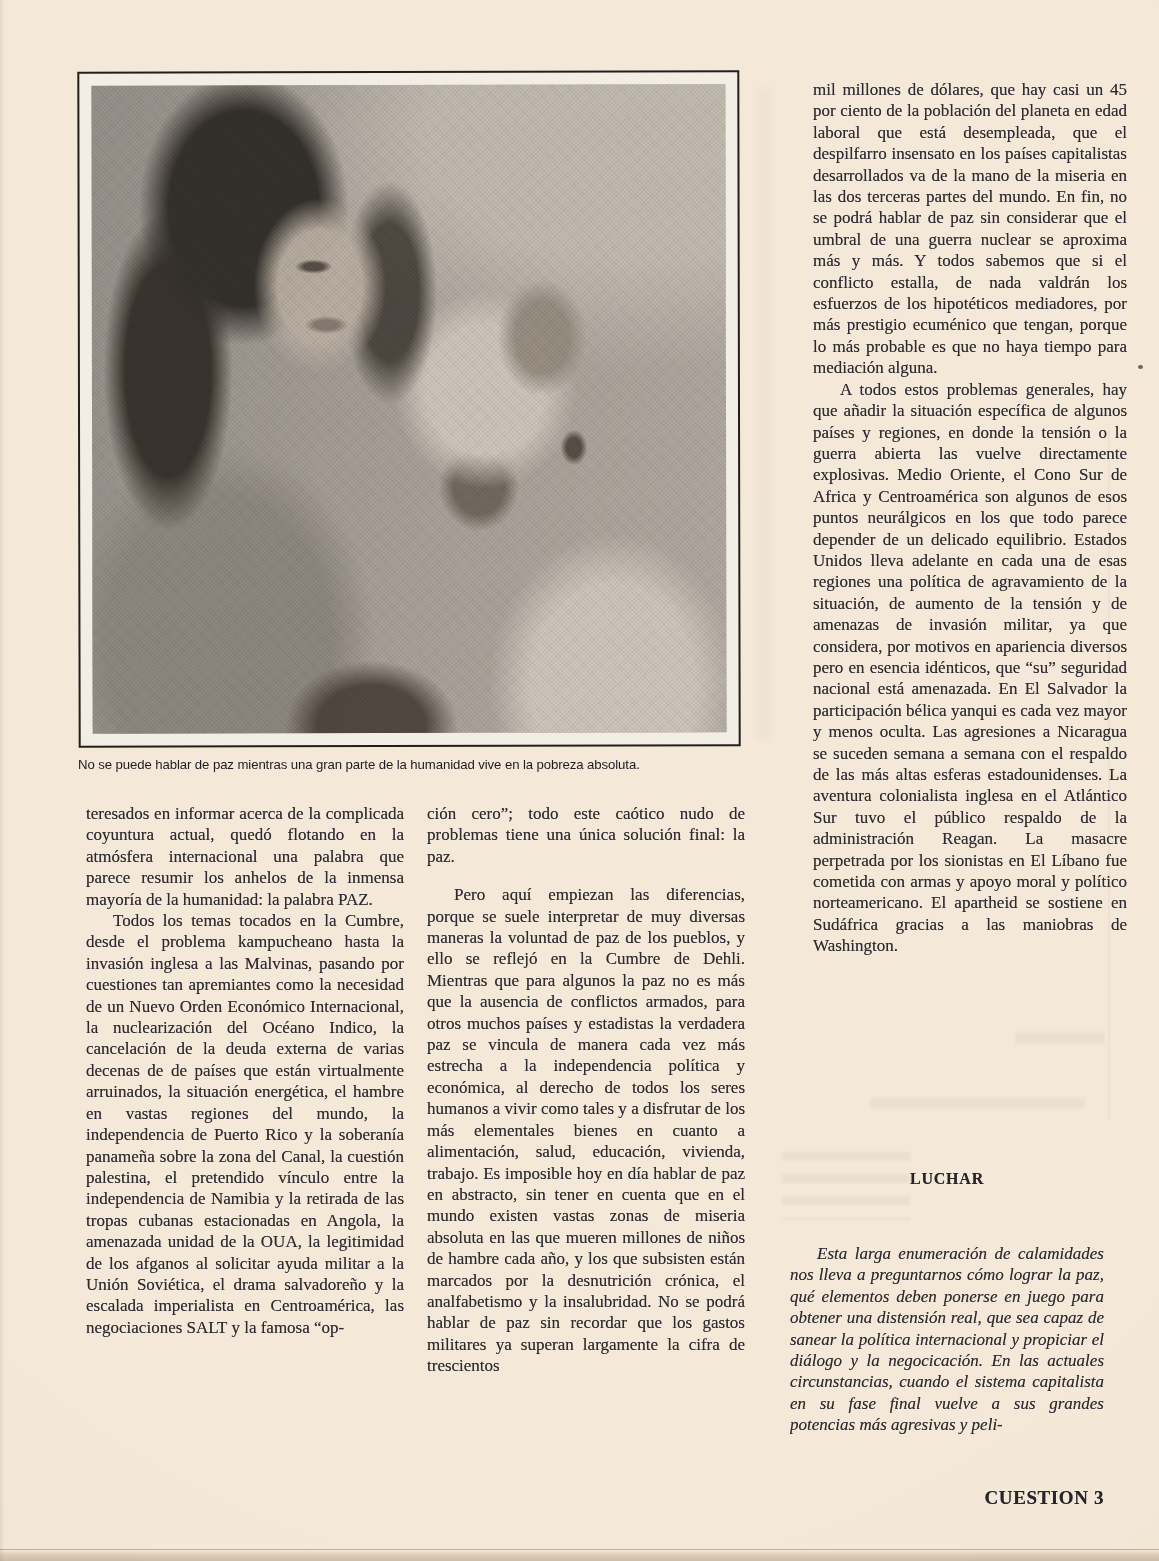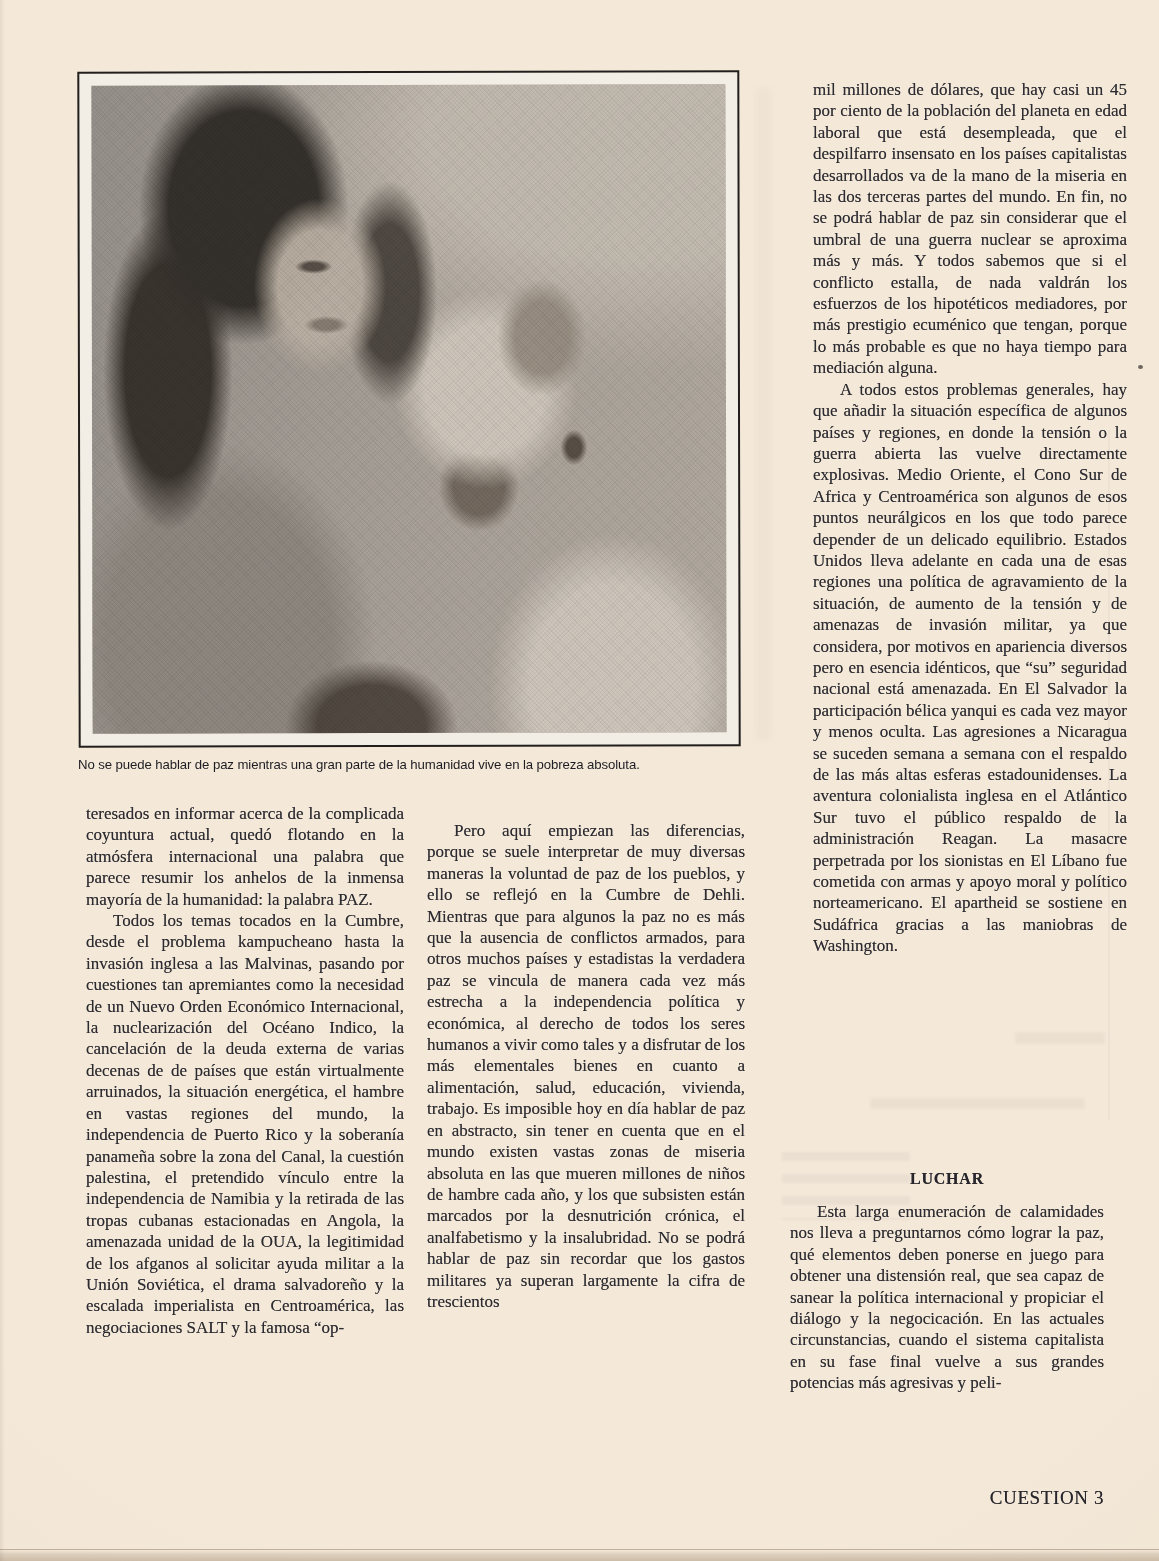--- a/index.html
+++ b/index.html
@@ -71,49 +71,50 @@
   
   .col{position:absolute;overflow:hidden;
     font-size:17px;line-height:21.4px;text-align:justify;
     text-shadow:0 0 .4px rgba(44,43,49,.55);}
   .col p{margin:0;}
   .col p.ind{text-indent:27px;}
   .col p.gap{margin-top:17px;}
   .col-left{left:78px;top:803px;width:318px;height:640px;margin-left:8px;}
   .col-middle{left:427px;top:803px;width:318px;height:640px;}
   .col-right-a{left:790px;top:79px;width:314px;height:1015px;margin-left:23px;}
-  .col-right-b{left:790px;top:1201px;width:314px;height:206px;}
+  .col-right-b{left:790px;top:1243px;width:314px;height:206px;font-style:italic;}
   .heading-luchar{
     position:absolute;left:790px;top:1170px;width:314px;
     text-align:center;font-weight:700;font-size:16px;letter-spacing:.8px;
     color:#26252b;text-shadow:0 0 .4px rgba(38,37,43,.6);
   }
   .footer{
     position:absolute;left:790px;top:1487px;width:314px;
-    text-align:right;font-weight:400;font-size:19px;letter-spacing:.6px;
+    text-align:right;font-weight:700;font-size:19px;letter-spacing:.6px;
     color:#26252b;text-shadow:0 0 .4px rgba(38,37,43,.6);
   }
 </style>
 </head>
 <body>
 
 <div class="page">
 
   <div class="photo-frame">
     <div class="photo"></div>
   </div>
 
   <div class="caption">No se puede hablar de paz mientras una gran parte de la humanidad vive en la pobreza absoluta.</div>
 
   <div class="col col-left">
     <p>teresados en informar acerca de la complicada coyuntura actual, quedó flotando en la atmósfera internacional una palabra que parece resumir los anhelos de la inmensa mayoría de la humanidad: la palabra PAZ.</p>
     <p class="ind">Todos los temas tocados en la Cumbre, desde el problema kampucheano hasta la invasión inglesa a las Malvinas, pasando por cuestiones tan apremiantes como la necesidad de un Nuevo Orden Económico Internacional, la nuclearización del Océano Indico, la cancelación de la deuda externa de varias decenas de de países que están virtualmente arruinados, la situación energética, el hambre en vastas regiones del mundo, la independencia de Puerto Rico y la soberanía panameña sobre la zona del Canal, la cuestión palestina, el pretendido vínculo entre la independencia de Namibia y la retirada de las tropas cubanas estacionadas en Angola, la amenazada unidad de la OUA, la legitimidad de los afganos al solicitar ayuda militar a la Unión Soviética, el drama salvadoreño y la escalada imperialista en Centroamérica, las negociaciones SALT y la famosa “op-</p>
   </div>
 
   <div class="col col-middle">
+    <p>ción cero”; todo este caótico nudo de problemas tiene una única solución final: la paz.</p>
     <p class="ind gap">Pero aquí empiezan las diferencias, porque se suele interpretar de muy diversas maneras la voluntad de paz de los pueblos, y ello se reflejó en la Cumbre de Dehli. Mientras que para algunos la paz no es más que la ausencia de conflictos armados, para otros muchos países y estadistas la verdadera paz se vincula de manera cada vez más estrecha a la independencia política y económica, al derecho de todos los seres humanos a vivir como tales y a disfrutar de los más elementales bienes en cuanto a alimentación, salud, educación, vivienda, trabajo. Es imposible hoy en día hablar de paz en abstracto, sin tener en cuenta que en el mundo existen vastas zonas de miseria absoluta en las que mueren millones de niños de hambre cada año, y los que subsisten están marcados por la desnutrición crónica, el analfabetismo y la insalubridad. No se podrá hablar de paz sin recordar que los gastos militares ya superan largamente la cifra de trescientos</p>
   </div>
 
   <div class="col col-right-a">
     <p>mil millones de dólares, que hay casi un 45 por ciento de la población del planeta en edad laboral que está desempleada, que el despilfarro insensato en los países capitalistas desarrollados va de la mano de la miseria en las dos terceras partes del mundo. En fin, no se podrá hablar de paz sin considerar que el umbral de una guerra nuclear se aproxima más y más. Y todos sabemos que si el conflicto estalla, de nada valdrán los esfuerzos de los hipotéticos mediadores, por más prestigio ecuménico que tengan, porque lo más probable es que no haya tiempo para mediación alguna.</p>
     <p class="ind">A todos estos problemas generales, hay que añadir la situación específica de algunos países y regiones, en donde la tensión o la guerra abierta las vuelve directamente explosivas. Medio Oriente, el Cono Sur de Africa y Centroamérica son algunos de esos puntos neurálgicos en los que todo parece depender de un delicado equilibrio. Estados Unidos lleva adelante en cada una de esas regiones una política de agravamiento de la situación, de aumento de la tensión y de amenazas de invasión militar, ya que considera, por motivos en apariencia diversos pero en esencia idénticos, que “su” seguridad nacional está amenazada. En El Salvador la participación bélica yanqui es cada vez mayor y menos oculta. Las agresiones a Nicaragua se suceden semana a semana con el respaldo de las más altas esferas estadounidenses. La aventura colonialista inglesa en el Atlántico Sur tuvo el público respaldo de la administración Reagan. La masacre perpetrada por los sionistas en El Líbano fue cometida con armas y apoyo moral y político norteamericano. El apartheid se sostiene en Sudáfrica gracias a las maniobras de Washington.</p>
   </div>
 
   <div class="heading-luchar">LUCHAR</div>
 

